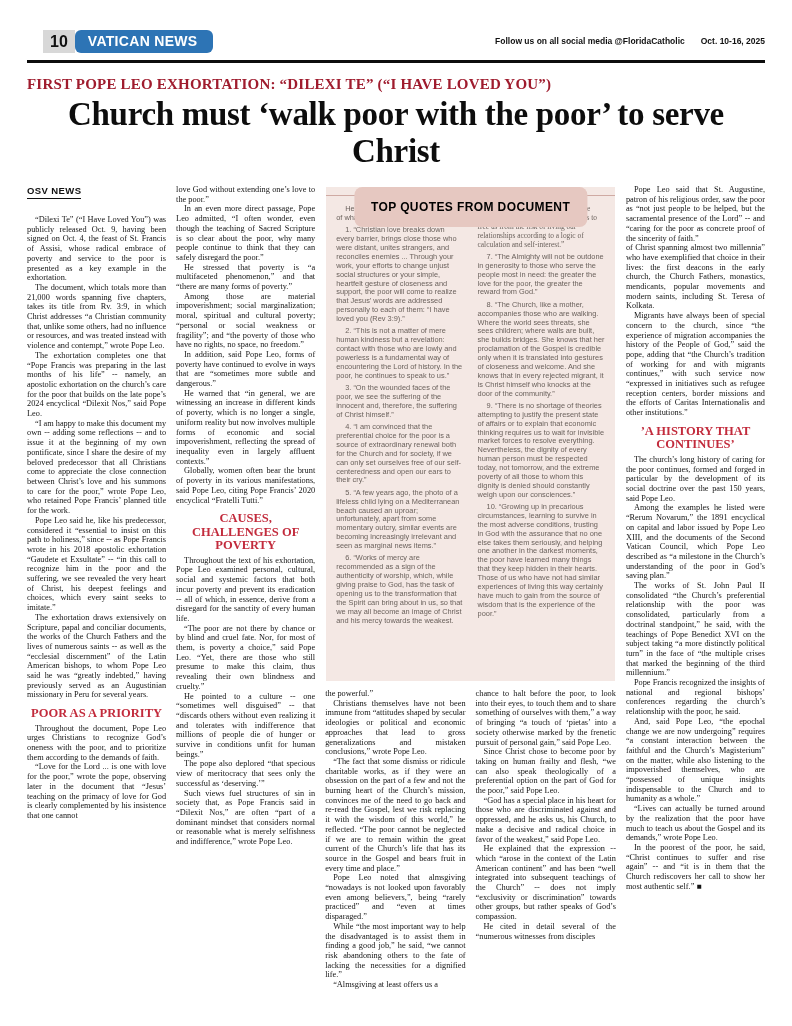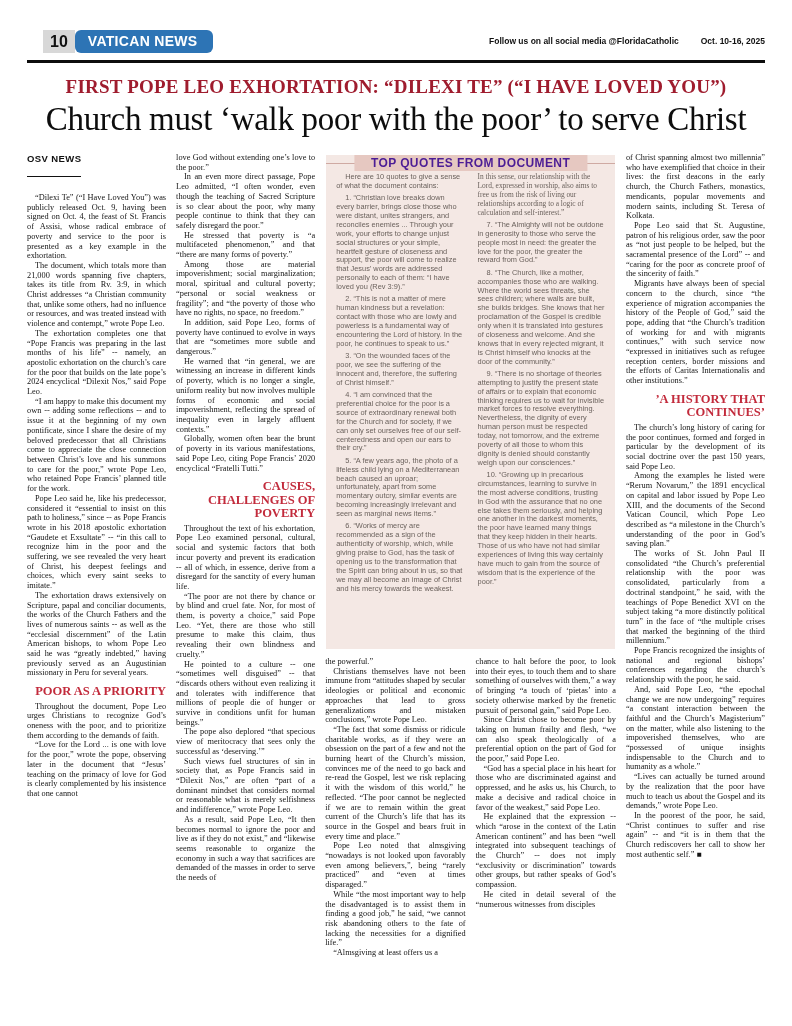--- a/index.html
+++ b/index.html
@@ -8,48 +8,48 @@
   .page { position:relative; width:792px; height:1026px; margin:0 auto; background:#ffffff;
           padding:30px 27px 0 27px; overflow:hidden; }
 
   
   .masthead { display:flex; align-items:stretch; height:23px;padding-left:16px; }
   .pagenum { background:#d8d8d8; color:#111; font:bold 16px/23px "Liberation Sans", sans-serif;
              padding:0 7px; }
   .section-bar { background:#2d74b5; color:#fff; font:bold 14px/23px "Liberation Sans", sans-serif;
                  padding:0 16px 0 13px; letter-spacing:.3px; transform-origin:left center;border-radius:6px; }
   .mast-spacer { flex:1; }
-  .social { font:bold 8.5px/23px "Liberation Sans", sans-serif; color:#111; margin-right:22px; }
+  .social { font:bold 8.5px/23px "Liberation Sans", sans-serif; color:#111; margin-right:16px; }
   .date { font:bold 8.5px/23px "Liberation Sans", sans-serif; color:#111;text-align:right; }
   .rule { border-top:3px solid #0d0d0d; margin-top:7px; }
 
   
-  .kicker { text-align:center; color:#9f1c2e; font-weight:bold; font-size:19px; margin-top:13px;
+  .kicker { text-align:left; color:#9f1c2e; font-weight:bold; font-size:15px; margin-top:13px;
             letter-spacing:.2px; }
-  .headline { text-align:center; color:#0d0d0d; font-weight:normal; font-size:33px; margin-top:3px;
+  .headline { text-align:center; color:#0d0d0d; font-weight:bold; font-size:33px; margin-top:3px;
               letter-spacing:-.3px; }
 
   
   .article { display:flex; gap:10px; margin-top:15px; height:852px; overflow:hidden; }
   .col { flex:1; min-width:0; font-size:8.3px; line-height:1.17; color:#141414; text-align:justify; }
   .mid { flex:2.09; min-width:0; display:flex; flex-direction:column; }
   .para { text-indent:8px; }
   .noindent { text-indent:0;font-family:Liberation Serif, serif; }
   .subhead { color:#c22b3c; font:bold 12.5px/1.08 "Liberation Serif", serif;
-             margin:7px 0 3px 0; text-align:right; }
+             margin:7px 0 3px 0; text-align:center; }
   .byline { display:inline-block; font:bold 9.5px "Liberation Sans", sans-serif; color:#111;
-            border-bottom:1.6px solid #111; padding-bottom:12px; margin-bottom:16px; letter-spacing:.4px; }
+            border-bottom:1.6px solid #111; padding-bottom:2px; margin-bottom:16px; letter-spacing:.4px; }
 
   
   .qbox { position:relative; background:#f4e8e4; height:494px; margin:2px 1px 8px 1px;
           padding:18px 10px 6px 10px; overflow:hidden; }
   .qbox-rule { position:absolute; top:8px; left:0; right:0; border-top:1px solid #cfaaa3; }
   .qbox-head { position:absolute; top:0; left:50%; transform:translateX(-50%);
-               background:#e6c8c1; color:#4c1d95; font:bold 12px/16px "Liberation Sans", sans-serif;
-               letter-spacing:.4px; padding:0 17px; white-space:nowrap; }
+               background:#e6c8c1; color:#000000; font:bold 12px/16px "Liberation Sans", sans-serif;
+               letter-spacing:.4px; padding:12px 17px; white-space:nowrap;border-radius:8px; }
   .qcols { display:flex; gap:14px; height:100%; }
   .qcol { flex:1; min-width:0; font-family:"Liberation Sans", sans-serif; font-size:7.4px;
           line-height:1.2; color:#6a615c; text-align:left; }
   .qcol .qpara { text-indent:9px; margin-bottom:3.5px; }
   .qcol .noindent { text-indent:0; }
 
   .mid-cols { display:flex; gap:10px; flex:1; overflow:hidden; }
   .mid-col { flex:1; min-width:0; font-size:8.3px; line-height:1.17; color:#141414; text-align:justify; }
 </style>
 </head>
@@ -94,21 +94,20 @@
           <p class="para">Among those are material impoverishment; social marginalization; moral, spiritual and cultural poverty; “personal or social weakness or fragility”; and “the poverty of those who have no rights, no space, no freedom.”</p>
           <p class="para">In addition, said Pope Leo, forms of poverty have continued to evolve in ways that are “sometimes more subtle and dangerous.”</p>
           <p class="para">He warned that “in general, we are witnessing an increase in different kinds of poverty, which is no longer a single, uniform reality but now involves multiple forms of economic and social impoverishment, reflecting the spread of inequality even in largely affluent contexts.”</p>
           <p class="para">Globally, women often bear the brunt of poverty in its various manifestations, said Pope Leo, citing Pope Francis’ 2020 encyclical “Fratelli Tutti.”</p>
           <h3 class="subhead">CAUSES, CHALLENGES OF POVERTY</h3>
           <p class="para">Throughout the text of his exhortation, Pope Leo examined personal, cultural, social and systemic factors that both incur poverty and prevent its eradication -- all of which, in essence, derive from a disregard for the sanctity of every human life.</p>
           <p class="para">“The poor are not there by chance or by blind and cruel fate. Nor, for most of them, is poverty a choice,” said Pope Leo. “Yet, there are those who still presume to make this claim, thus revealing their own blindness and cruelty.”</p>
           <p class="para">He pointed to a culture -- one “sometimes well disguised” -- that “discards others without even realizing it and tolerates with indifference that millions of people die of hunger or survive in conditions unfit for human beings.”</p>
           <p class="para">The pope also deplored “that specious view of meritocracy that sees only the successful as ‘deserving.’”</p>
           <p class="para">Such views fuel structures of sin in society that, as Pope Francis said in “Dilexit Nos,” are often “part of a dominant mindset that considers normal or reasonable what is merely selfishness and indifference,” wrote Pope Leo.</p>
-          <p class="para">As a result, said Pope Leo, “It then becomes normal to ignore the poor and live as if they do not exist,” and “likewise seems reasonable to organize the economy in such a way that sacrifices are demanded of the masses in order to serve the needs of</p>
         </div>
     </div>
 
     <div class="mid">
       <div class="qbox">
         <div class="qbox-rule"></div>
         <div class="qbox-head">TOP QUOTES FROM DOCUMENT</div>
         <div class="qcols">
           <div class="qcol">
               <p class="qpara">Here are 10 quotes to give a sense of what the document contains:</p>
@@ -142,22 +141,22 @@
             <p class="para">Since Christ chose to become poor by taking on human frailty and flesh, “we can also speak theologically of a preferential option on the part of God for the poor,” said Pope Leo.</p>
             <p class="para">“God has a special place in his heart for those who are discriminated against and oppressed, and he asks us, his Church, to make a decisive and radical choice in favor of the weakest,” said Pope Leo.</p>
             <p class="para">He explained that the expression -- which “arose in the context of the Latin American continent” and has been “well integrated into subsequent teachings of the Church” -- does not imply “exclusivity or discrimination” towards other groups, but rather speaks of God’s compassion.</p>
             <p class="para">He cited in detail several of the “numerous witnesses from disciples</p>
           </div>
       </div>
     </div>
 
     <div class="col">
       <div>
+          <p class="para">Pope Leo said that St. Augustine, patron of his religious order, saw the poor as “not just people to be helped, but the sacramental presence of the Lord” -- and “caring for the poor as concrete proof of the sincerity of faith.”</p>
           <p class="para noindent">of Christ spanning almost two millennia” who have exemplified that choice in their lives: the first deacons in the early church, the Church Fathers, monastics, mendicants, popular movements and modern saints, including St. Teresa of Kolkata.</p>
-          <p class="para">Pope Leo said that St. Augustine, patron of his religious order, saw the poor as “not just people to be helped, but the sacramental presence of the Lord” -- and “caring for the poor as concrete proof of the sincerity of faith.”</p>
           <p class="para">Migrants have always been of special concern to the church, since “the experience of migration accompanies the history of the People of God,” said the pope, adding that “the Church’s tradition of working for and with migrants continues,” with such service now “expressed in initiatives such as refugee reception centers, border missions and the efforts of Caritas Internationalis and other institutions.”</p>
           <h3 class="subhead">’A HISTORY THAT CONTINUES’</h3>
           <p class="para">The church’s long history of caring for the poor continues, formed and forged in particular by the development of its social doctrine over the past 150 years, said Pope Leo.</p>
           <p class="para">Among the examples he listed were “Rerum Novarum,” the 1891 encyclical on capital and labor issued by Pope Leo XIII, and the documents of the Second Vatican Council, which Pope Leo described as “a milestone in the Church’s understanding of the poor in God’s saving plan.”</p>
           <p class="para">The works of St. John Paul II consolidated “the Church’s preferential relationship with the poor was consolidated, particularly from a doctrinal standpoint,” he said, with the teachings of Pope Benedict XVI on the subject taking “a more distinctly political turn” in the face of “the multiple crises that marked the beginning of the third millennium.”</p>
           <p class="para">Pope Francis recognized the insights of national and regional bishops’ conferences regarding the church’s relationship with the poor, he said.</p>
           <p class="para">And, said Pope Leo, “the epochal change we are now undergoing” requires “a constant interaction between the faithful and the Church’s Magisterium” on the matter, while also listening to the impoverished themselves, who are “possessed of unique insights indispensable to the Church and to humanity as a whole.”</p>
           <p class="para">“Lives can actually be turned around by the realization that the poor have much to teach us about the Gospel and its demands,” wrote Pope Leo.</p>
           <p class="para">In the poorest of the poor, he said, “Christ continues to suffer and rise again” -- and “it is in them that the Church rediscovers her call to show her most authentic self.” ■</p>
         </div>

